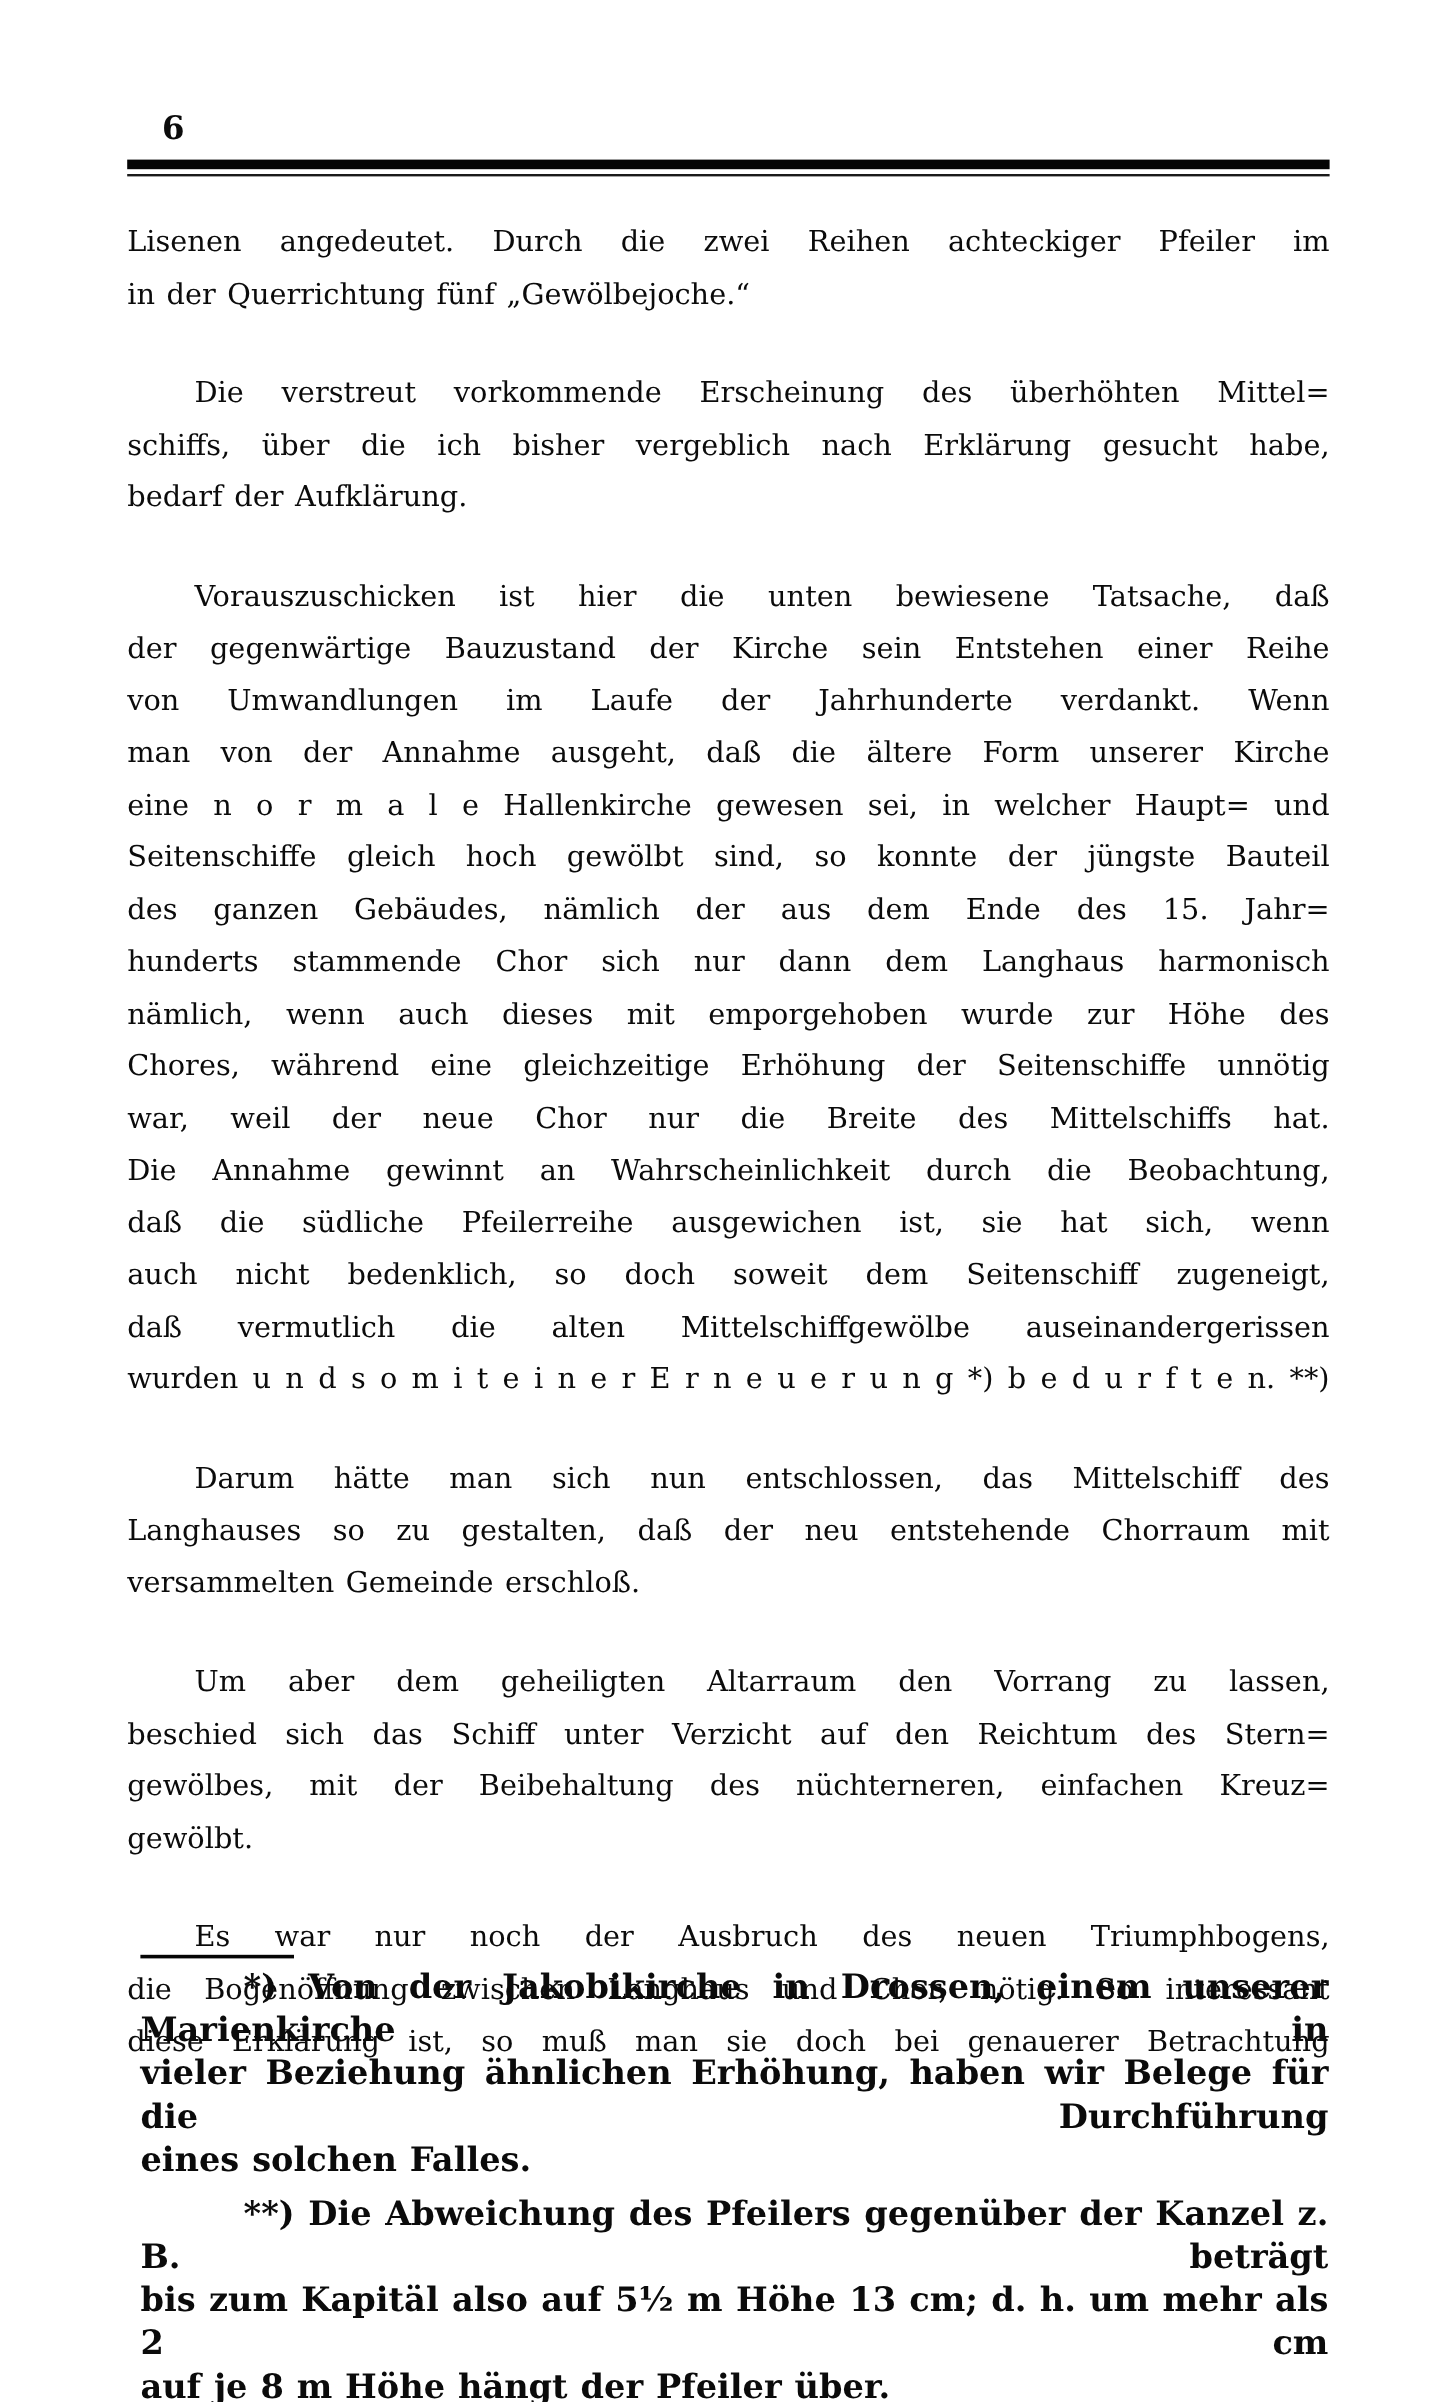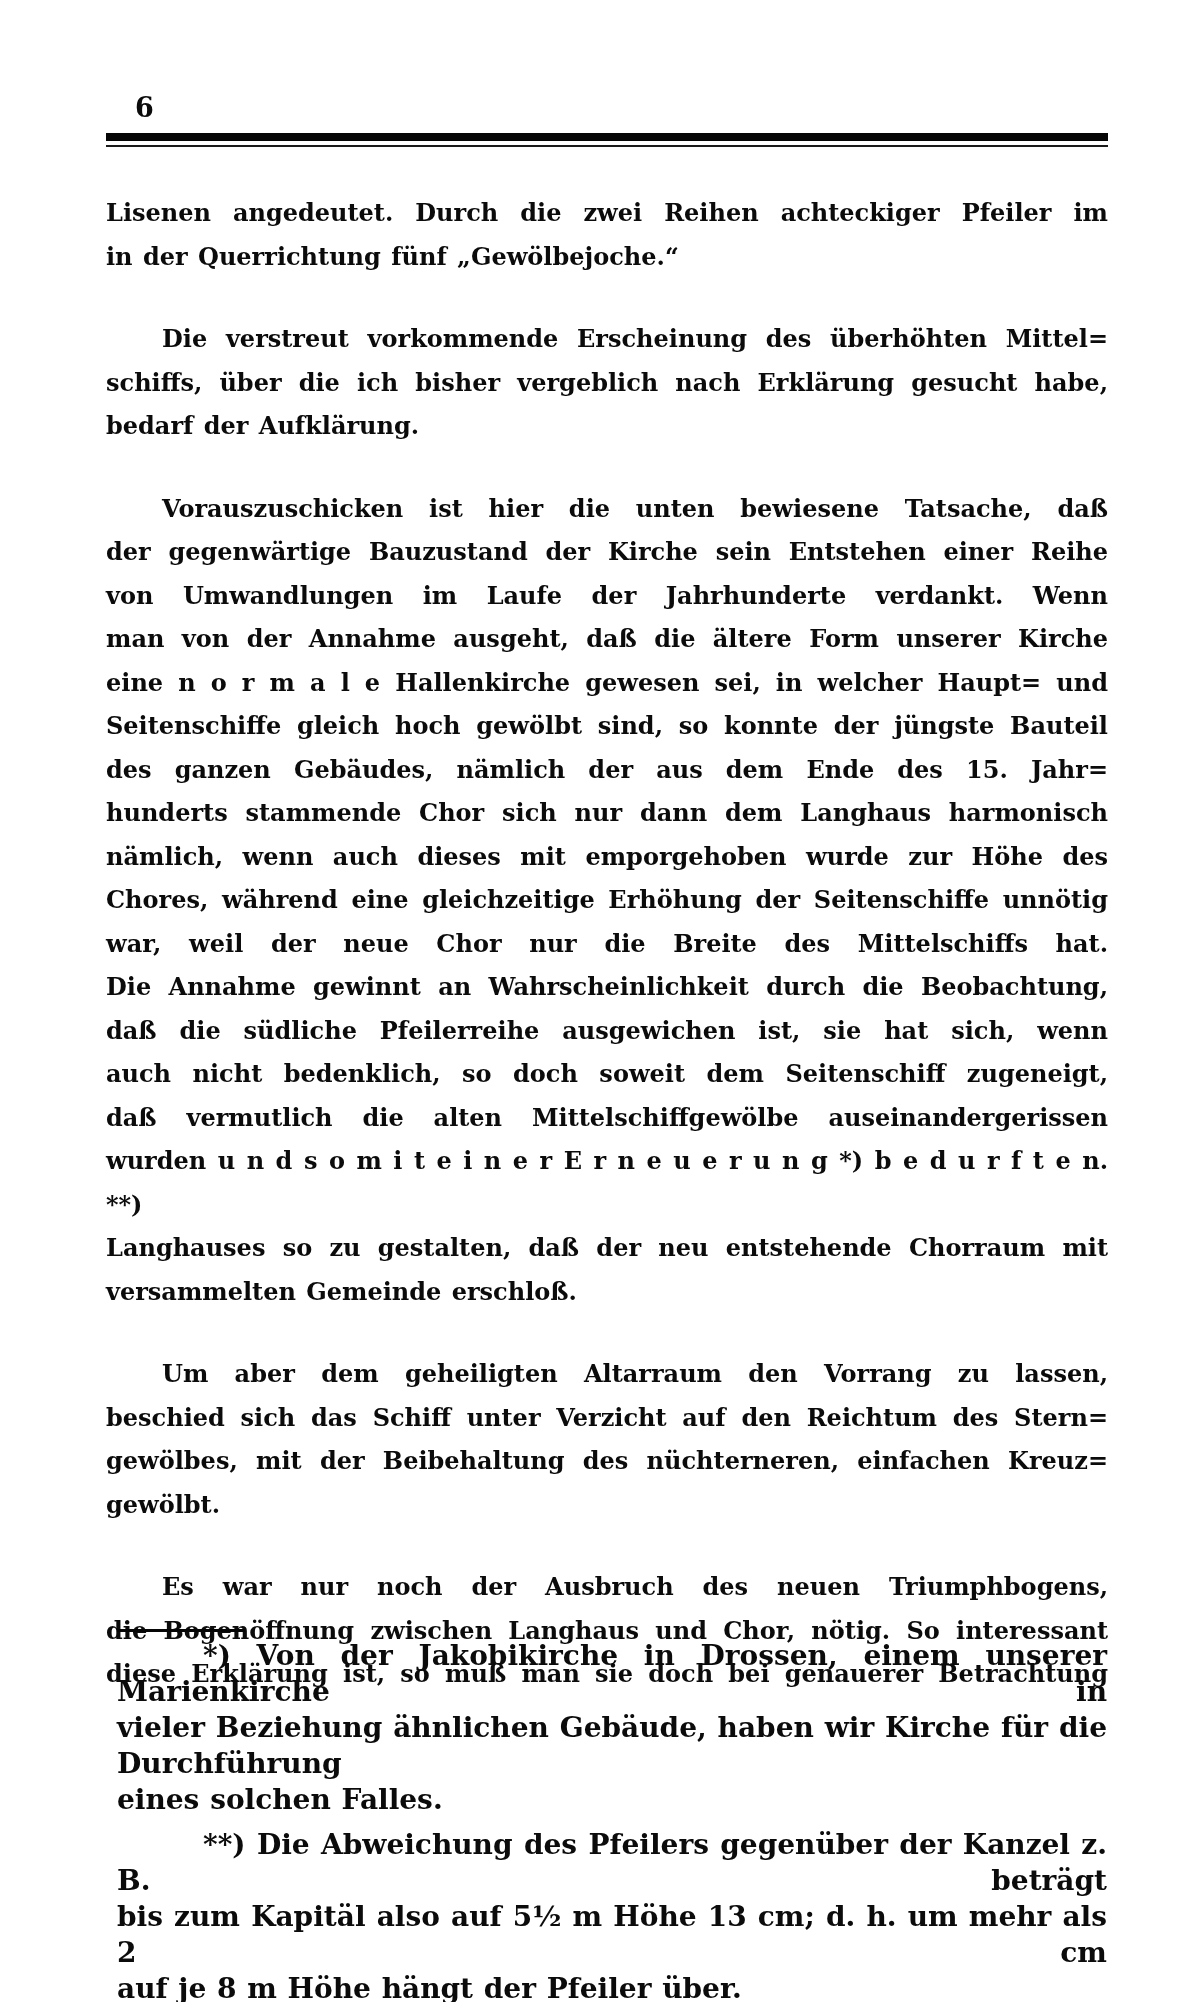--- a/index.html
+++ b/index.html
@@ -15,22 +15,22 @@
   }
   .rule-thick {
     position:absolute; left:106px; top:133px;
     width:1002px; height:8px; background:#050505;
   }
   .rule-thin {
     position:absolute; left:106px; top:145px;
     width:1002px; height:2px; background:#1a1a1a;
   }
   .body-text {
-    position:absolute; left:106px; top:191px; width:1002px;
-    font-size:24px; font-weight:700; line-height:43.5px;
+    position:absolute; left:106px; top:180px; width:1002px;
+    font-size:24px; font-weight:400; line-height:43.5px;
     word-spacing:2px;
   }
   .bline { text-align:justify; text-align-last:justify; }
   .bline.ind { text-indent:56px;margin-top:39px; }
   .bline.end { text-align-last:left; }
   .fn-rule {
     position:absolute; left:117px; top:1629px;
     width:128px; height:3px; background:#050505;
   }
   .footnotes {
@@ -65,33 +65,34 @@
   <div class="bline">des ganzen Gebäudes, nämlich der aus dem Ende des 15. Jahr=</div>
   <div class="bline">hunderts stammende Chor sich nur dann dem Langhaus harmonisch</div>
   <div class="bline">nämlich, wenn auch dieses mit emporgehoben wurde zur Höhe des</div>
   <div class="bline">Chores, während eine gleichzeitige Erhöhung der Seitenschiffe unnötig</div>
   <div class="bline">war, weil der neue Chor nur die Breite des Mittelschiffs hat.</div>
   <div class="bline">Die Annahme gewinnt an Wahrscheinlichkeit durch die Beobachtung,</div>
   <div class="bline">daß die südliche Pfeilerreihe ausgewichen ist, sie hat sich, wenn</div>
   <div class="bline">auch nicht bedenklich, so doch soweit dem Seitenschiff zugeneigt,</div>
   <div class="bline">daß vermutlich die alten Mittelschiffgewölbe auseinandergerissen</div>
   <div class="bline">wurden u n d s o m i t e i n e r E r n e u e r u n g *) b e d u r f t e n. **)</div>
+  <div class="bline ind">Darum hätte man sich nun entschlossen, das Mittelschiff des</div>
   <div class="bline">Langhauses so zu gestalten, daß der neu entstehende Chorraum mit</div>
   <div class="bline end">versammelten Gemeinde erschloß.</div>
   <div class="bline ind">Um aber dem geheiligten Altarraum den Vorrang zu lassen,</div>
   <div class="bline">beschied sich das Schiff unter Verzicht auf den Reichtum des Stern=</div>
   <div class="bline">gewölbes, mit der Beibehaltung des nüchterneren, einfachen Kreuz=</div>
   <div class="bline end">gewölbt.</div>
   <div class="bline ind">Es war nur noch der Ausbruch des neuen Triumphbogens,</div>
   <div class="bline">die Bogenöffnung zwischen Langhaus und Chor, nötig. So interessant</div>
   <div class="bline">diese Erklärung ist, so muß man sie doch bei genauerer Betrachtung</div>
 </div>
 
 <div class="fn-rule"></div>
 
 <div class="footnotes">
   <div class="fline ind">*) Von der Jakobikirche in Drossen, einem unserer Marienkirche in</div>
-  <div class="fline">vieler Beziehung ähnlichen Gebäude, haben wir Kirche für die Durchführung</div>
+  <div class="fline">vieler Beziehung ähnlichen Erhöhung, haben wir Belege für die Durchführung</div>
   <div class="fline end">eines solchen Falles.</div>
   <div class="fline ind gap">**) Die Abweichung des Pfeilers gegenüber der Kanzel z. B. beträgt</div>
   <div class="fline">bis zum Kapitäl also auf 5½ m Höhe 13 cm; d. h. um mehr als 2 cm</div>
   <div class="fline end">auf je 8 m Höhe hängt der Pfeiler über.</div>
 </div>
 
 </body></html>

